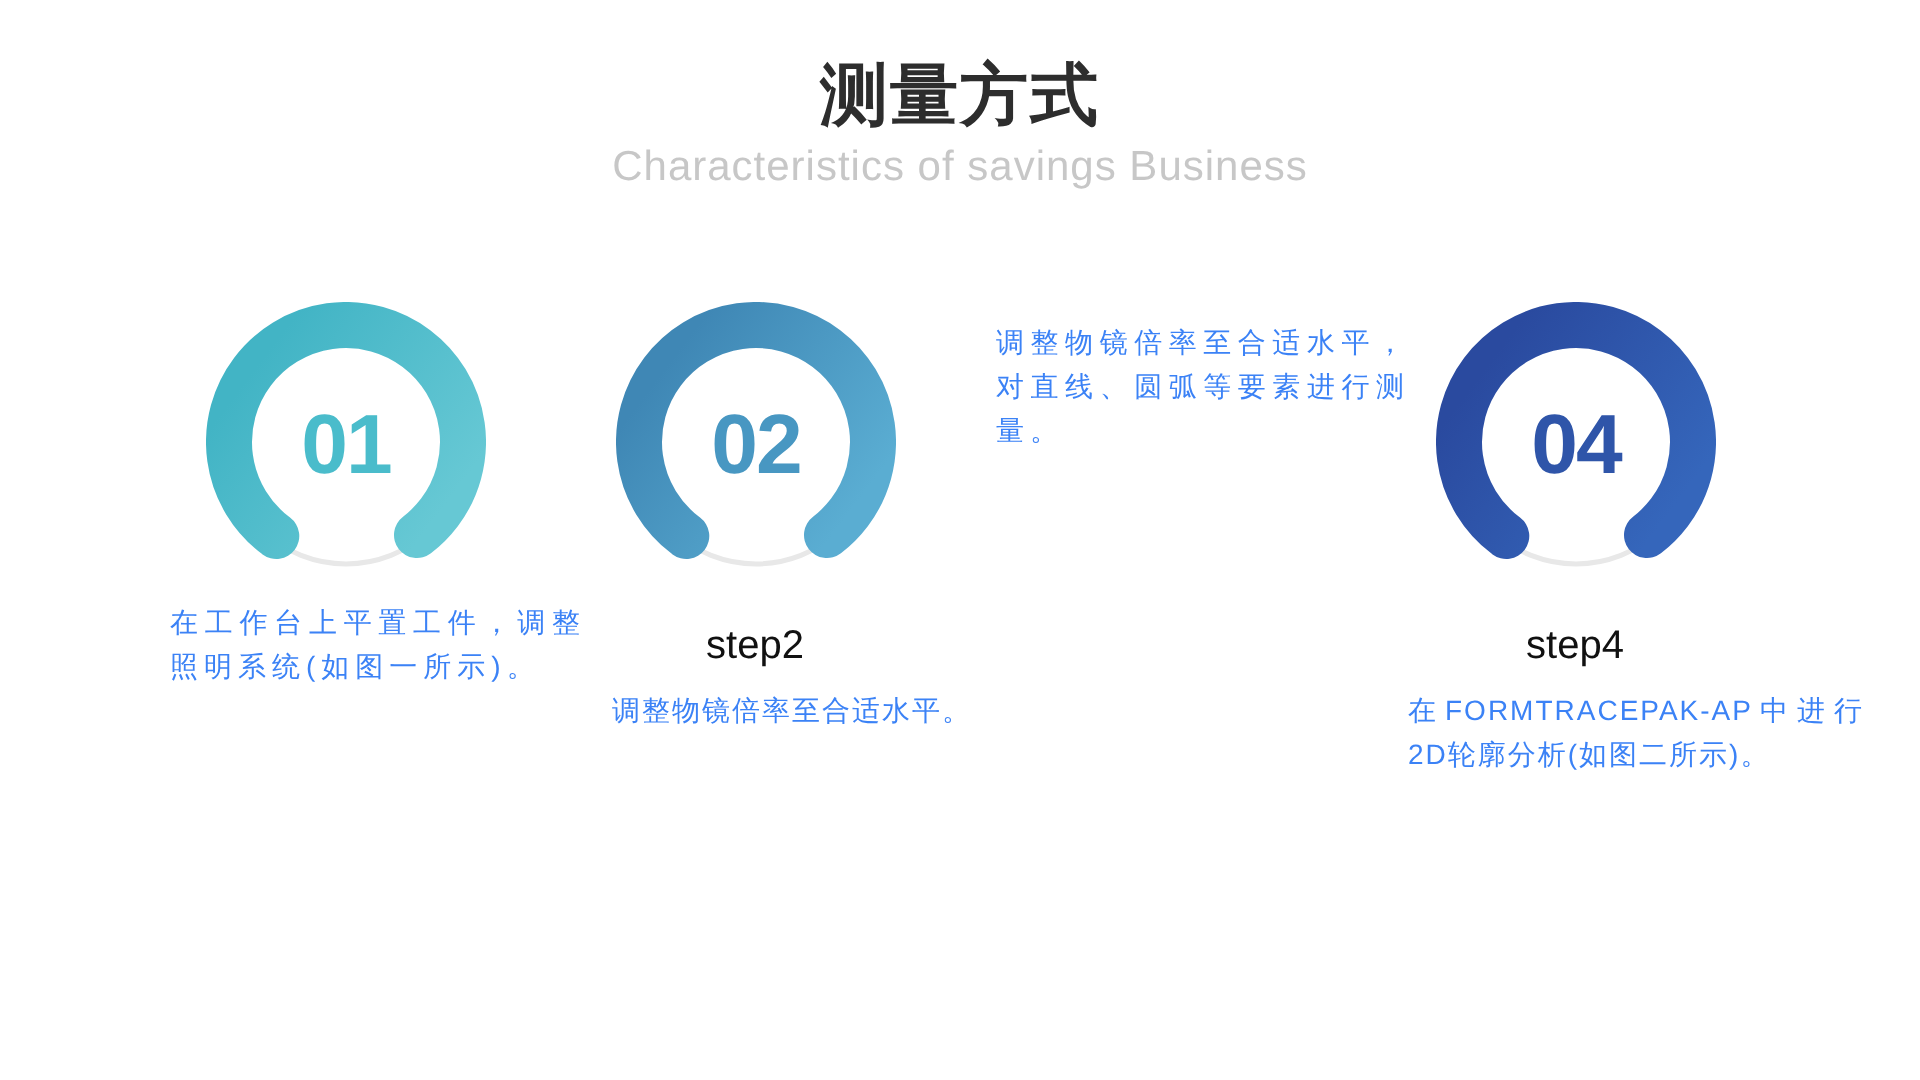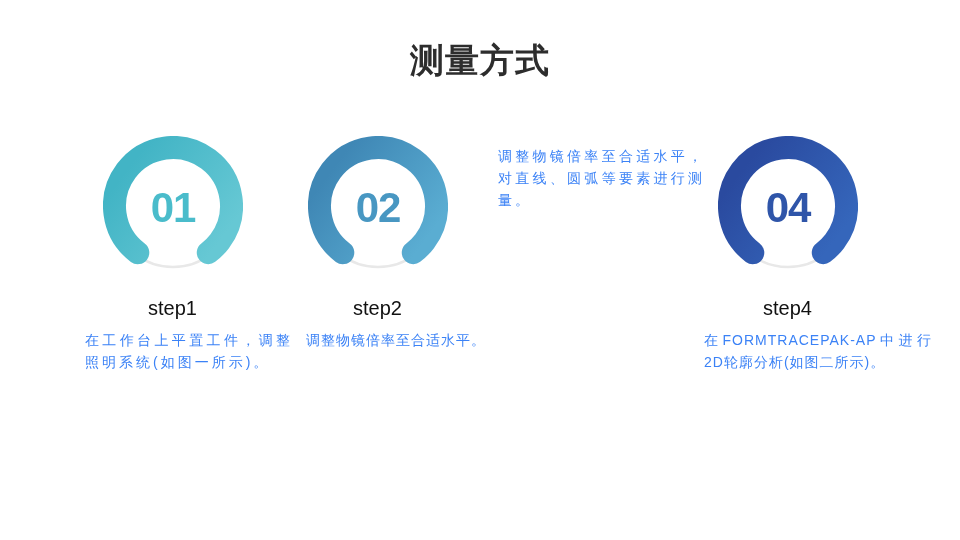--- a/index.html
+++ b/index.html
@@ -5,21 +5,21 @@
   * { margin: 0; padding: 0; box-sizing: border-box; }
   html, body { background: #ffffff; }
   body { font-family: "Liberation Sans", "DejaVu Sans", sans-serif; }
   .slide {
     position: relative;
     width: 960px; height: 540px;
     margin: 0 auto;
     background: #ffffff;
     overflow: hidden;
   }
-  .header { padding-top: 40px; text-align: center; }
+  .header { padding-top: 28px; text-align: center; }
   .title {
     font-size: 34px; font-weight: 700; color: #2d2d2d;
     line-height: 1.2; letter-spacing: 1px;
   }
   .subtitle {
     margin-top: 3px;
     font-size: 21px; font-weight: 400; color: #c7c7c7;
     letter-spacing: 0.5px;
   }
   .steps-row {
@@ -52,39 +52,39 @@
   .desc-3 { width: 207px; margin-left: 18px; }
   .desc-4 { width: 228px; margin-left: 19px; letter-spacing: 1px; }
 </style>
 </head>
 <body>
 
 <div class="slide">
 
   <div class="header">
     <div class="title">测量方式</div>
+    <div class="subtitle">Characteristics of savings Business</div>
   </div>
 
   <div class="steps-row">
 
     <div class="step-col">
       <div class="ring-wrap">
         <svg width="140" height="140" viewBox="0 0 140 140">
           <defs>
             <linearGradient id="grad0" x1="0" y1="0" x2="0" y2="1">
               <stop offset="0%" stop-color="#66c8d4"></stop>
               <stop offset="100%" stop-color="#42b4c5"></stop>
             </linearGradient>
           </defs>
           <circle cx="70" cy="70" r="61" fill="none" stroke-width="2.5" stroke="#e8e8e8"></circle>
           <circle cx="70" cy="70" r="58.5" fill="none" stroke="url(#grad0)" stroke-width="23" stroke-linecap="round" pathLength="360" stroke-dasharray="286 74" transform="rotate(127 70 70)"></circle>
           <text class="ring-number" x="70" y="71" text-anchor="middle" dominant-baseline="central" fill="#4abccb">01</text>
         </svg>
       </div>
-      <div class="step-label">step1</div>
       <div class="step-desc desc-1">在工作台上平置工件，调整照明系统(如图一所示)。</div>
     </div>
 
     <div class="step-col">
       <div class="ring-wrap">
         <svg width="140" height="140" viewBox="0 0 140 140">
           <defs>
             <linearGradient id="grad1" x1="0" y1="0" x2="0" y2="1">
               <stop offset="0%" stop-color="#5aadd2"></stop>
               <stop offset="100%" stop-color="#3f87b5"></stop>

